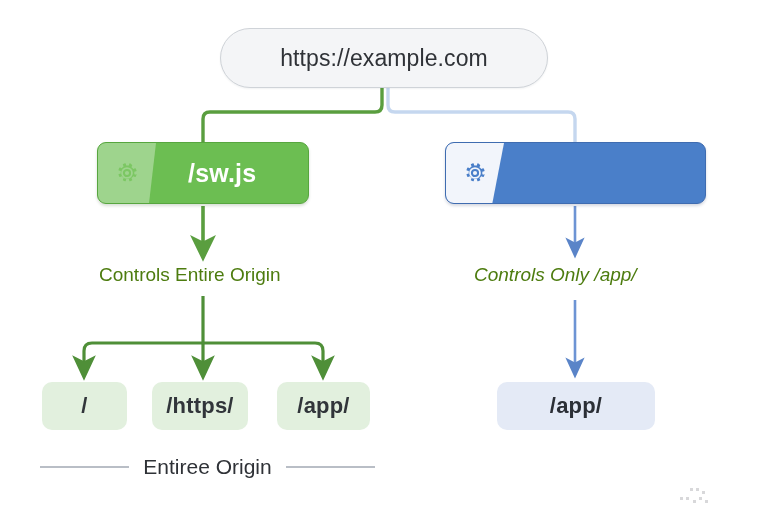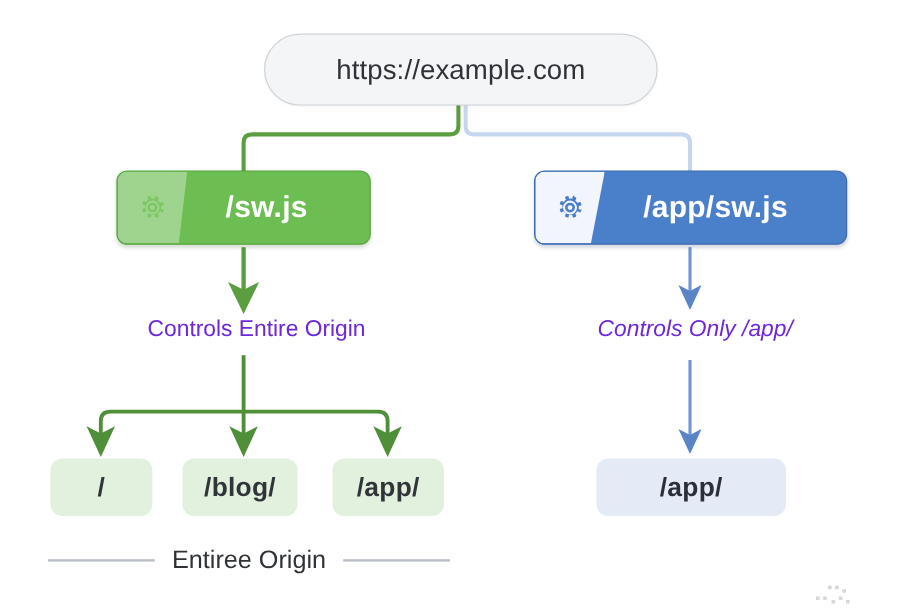--- a/index.html
+++ b/index.html
@@ -105,23 +105,22 @@
   .sw-card.blue .icon-panel {
     background: #f2f5fb;
     clip-path: polygon(0 0, 100% 0, 80% 100%, 0 100%);
     border-radius: 7px 0 0 7px;
   }
 
   
   .caption {
     position: absolute;
     font-size: 19px;
-    color: #6d28d9;
+    color: #4d7c0f;
     white-space: nowrap;
-    margin-left: 24px;
   }
   .caption.left  { left: 99px;  top: 264px; }
   .caption.right { left: 474px; top: 264px; font-style: italic; }
 
   
   .chip {
     position: absolute;
     top: 382px;
     height: 48px;
     border-radius: 10px;
@@ -232,28 +231,27 @@
     <div class="label">/sw.js</div>
   </div>
 
   <div class="sw-card blue">
     <div class="icon-panel">
       <svg width="26" height="26" viewBox="0 0 24 24">
         <path fill="#4a7fc9" d="M12 8.2a3.8 3.8 0 1 0 0 7.6 3.8 3.8 0 0 0 0-7.6zm0 5.7a1.9 1.9 0 1 1 0-3.8 1.9 1.9 0 0 1 0 3.8z"></path>
         <path fill="#4a7fc9" d="M20.4 13.6l-1.7-.4a6.9 6.9 0 0 0 0-2.4l1.7-.4a.6.6 0 0 0 .4-.8l-.6-1.6a.6.6 0 0 0-.8-.3l-1.6.7a7 7 0 0 0-1.7-1.7l.7-1.6a.6.6 0 0 0-.3-.8L14.9 3a.6.6 0 0 0-.8.4l-.4 1.7a6.9 6.9 0 0 0-2.4 0l-.4-1.7a.6.6 0 0 0-.8-.4l-1.6.6a.6.6 0 0 0-.3.8l.7 1.6a7 7 0 0 0-1.7 1.7l-1.6-.7a.6.6 0 0 0-.8.3l-.6 1.6a.6.6 0 0 0 .4.8l1.7.4a6.9 6.9 0 0 0 0 2.4l-1.7.4a.6.6 0 0 0-.4.8l.6 1.6a.6.6 0 0 0 .8.3l1.6-.7a7 7 0 0 0 1.7 1.7l-.7 1.6a.6.6 0 0 0 .3.8l1.6.6a.6.6 0 0 0 .8-.4l.4-1.7a6.9 6.9 0 0 0 2.4 0l.4 1.7a.6.6 0 0 0 .8.4l1.6-.6a.6.6 0 0 0 .3-.8l-.7-1.6a7 7 0 0 0 1.7-1.7l1.6.7a.6.6 0 0 0 .8-.3l.6-1.6a.6.6 0 0 0-.4-.8zM12 17.4a5.4 5.4 0 1 1 0-10.8 5.4 5.4 0 0 1 0 10.8z"></path>
       </svg>
     </div>
-    <div class="label">/app/sw.js</div>
   </div>
 
   <div class="caption left">Controls Entire Origin</div>
   <div class="caption right">Controls Only /app/</div>
 
   <div class="chip green c0">/</div>
-  <div class="chip green c1">/blog/</div>
+  <div class="chip green c1">/https/</div>
   <div class="chip green c2">/app/</div>
   <div class="chip blue c3">/app/</div>
 
   <div class="footer">
     <span class="rule"></span>
     <span class="footer-label">Entiree Origin</span>
     <span class="rule"></span>
   </div>
 
   <div class="watermark">

